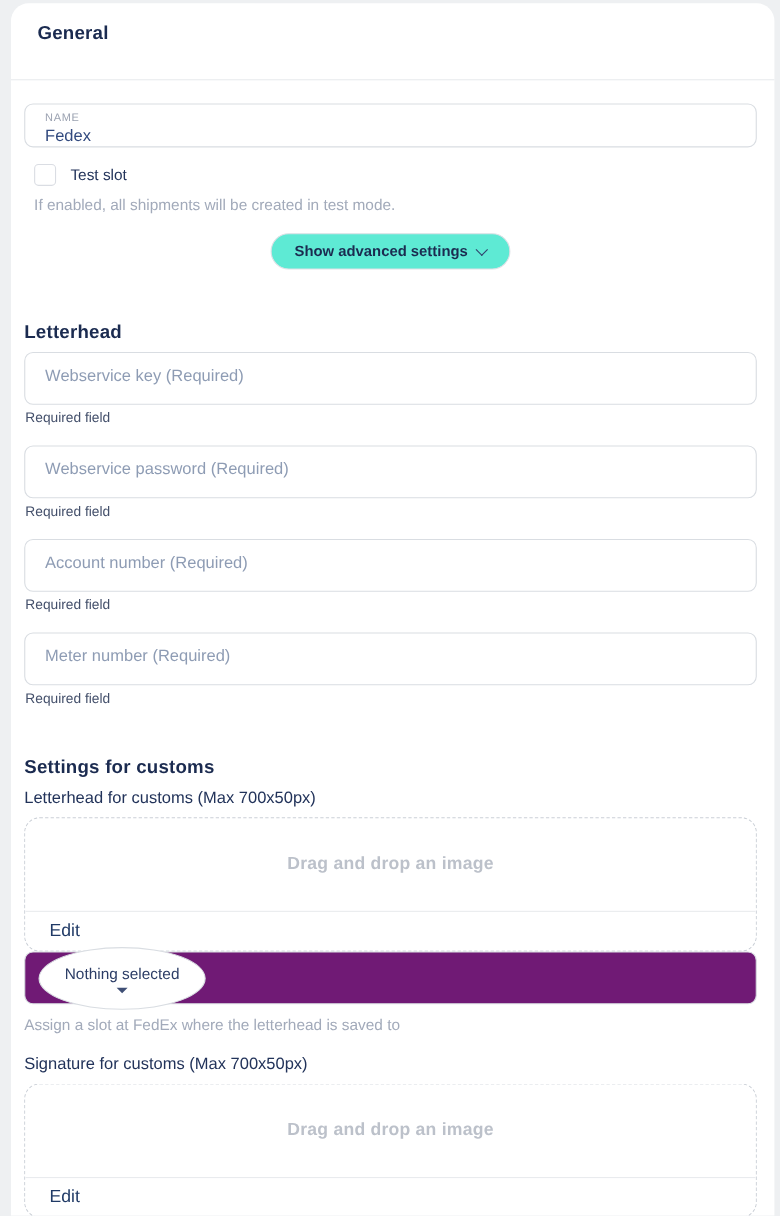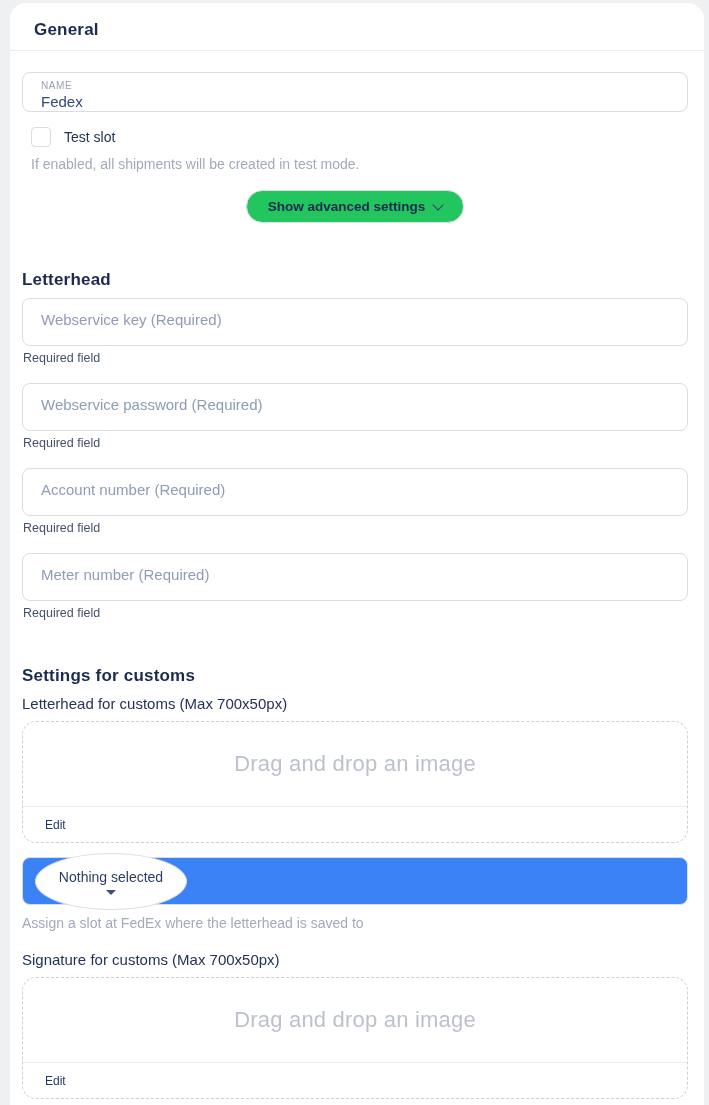--- a/index.html
+++ b/index.html
@@ -8,21 +8,21 @@
     background: #eef0f2;
     font-family: "Liberation Sans", sans-serif;
   }
   .card {
     position: absolute; left: 10px; right: 5px; top: 3px; bottom: 0;
     background: #ffffff;
     border-radius: 16px 16px 0 0;
   }
   
   .card-header {
-    padding: 17px 24px 10px 24px;
+    padding: 17px 24px 32px 24px;
     border-bottom: 1px solid #e9ebee;
   }
   .section-title {
     font-size: 17px; font-weight: bold; color: #1b2b50;
     letter-spacing: 0.2px; line-height: 20px;
   }
   .card-body { padding: 0 16px 0 12px; }
 
   
   .name-field {
@@ -55,21 +55,21 @@
   .checkbox-label { font-size: 14px; color: #22335a; }
   .help-text {
     font-size: 14px; color: #a2aaba; line-height: 17px;
   }
   .testmode-help { margin: 9px 0 0 9px; }
 
   
   .advanced-row { margin-top: 17px; text-align: center; }
   .pill-button {
     display: inline-flex; align-items: center; gap: 9px;
-    background: #22c55e; border: 1px solid #dde0e5; border-radius: 999px;
+    background: #5eead4; border: 1px solid #dde0e5; border-radius: 999px;
     padding: 8px 21px; cursor: pointer;
     font-family: "Liberation Sans", sans-serif;
     font-size: 13.5px; font-weight: bold; color: #1b2b50;
   }
   .chevron-down {
     width: 8px; height: 8px; margin-top: -4px;
     border-right: 1.6px solid #31406b; border-bottom: 1.6px solid #31406b;
     transform: rotate(45deg);
   }
 
@@ -100,37 +100,37 @@
     margin-top: 9px;
     border: 1px dashed #cbd0d7; border-radius: 14px;
     overflow: hidden;
   }
   .dropzone-area {
     height: 84px;
     display: flex; align-items: center; justify-content: center;
     cursor: pointer;
   }
   .dropzone-text {
-    font-size: 22px; font-weight: normal; color: #bcc1ca;
+    font-size: 16px; font-weight: bold; color: #bcc1ca;
     letter-spacing: 0.2px;
   }
   .dropzone-footer {
     border-top: 1px solid #e9ebee;
     height: 36px; display: flex; align-items: center;
     padding-left: 22px;
   }
   .edit-link {
-    font-size: 12px; color: #203a66; cursor: pointer; text-decoration: none;
+    font-size: 16px; color: #203a66; cursor: pointer; text-decoration: none;
   }
 
   
   .slot-select {
-    position: relative; margin-top: 14px; height: 48px;
+    position: relative; height: 48px;
     border: 1px solid #d9dde2; border-radius: 8px;
-    background: #3b82f6;
+    background: #701a75;
   }
   .slot-select-toggle {
     position: absolute; left: 12px; top: -5px;
     width: 152px; height: 57px;
     background: #fff; border: 1px solid #d9dde2; border-radius: 50%;
     cursor: pointer;
     display: flex; flex-direction: column; align-items: center;
     justify-content: center; gap: 5px;
     font-family: "Liberation Sans", sans-serif;
   }

